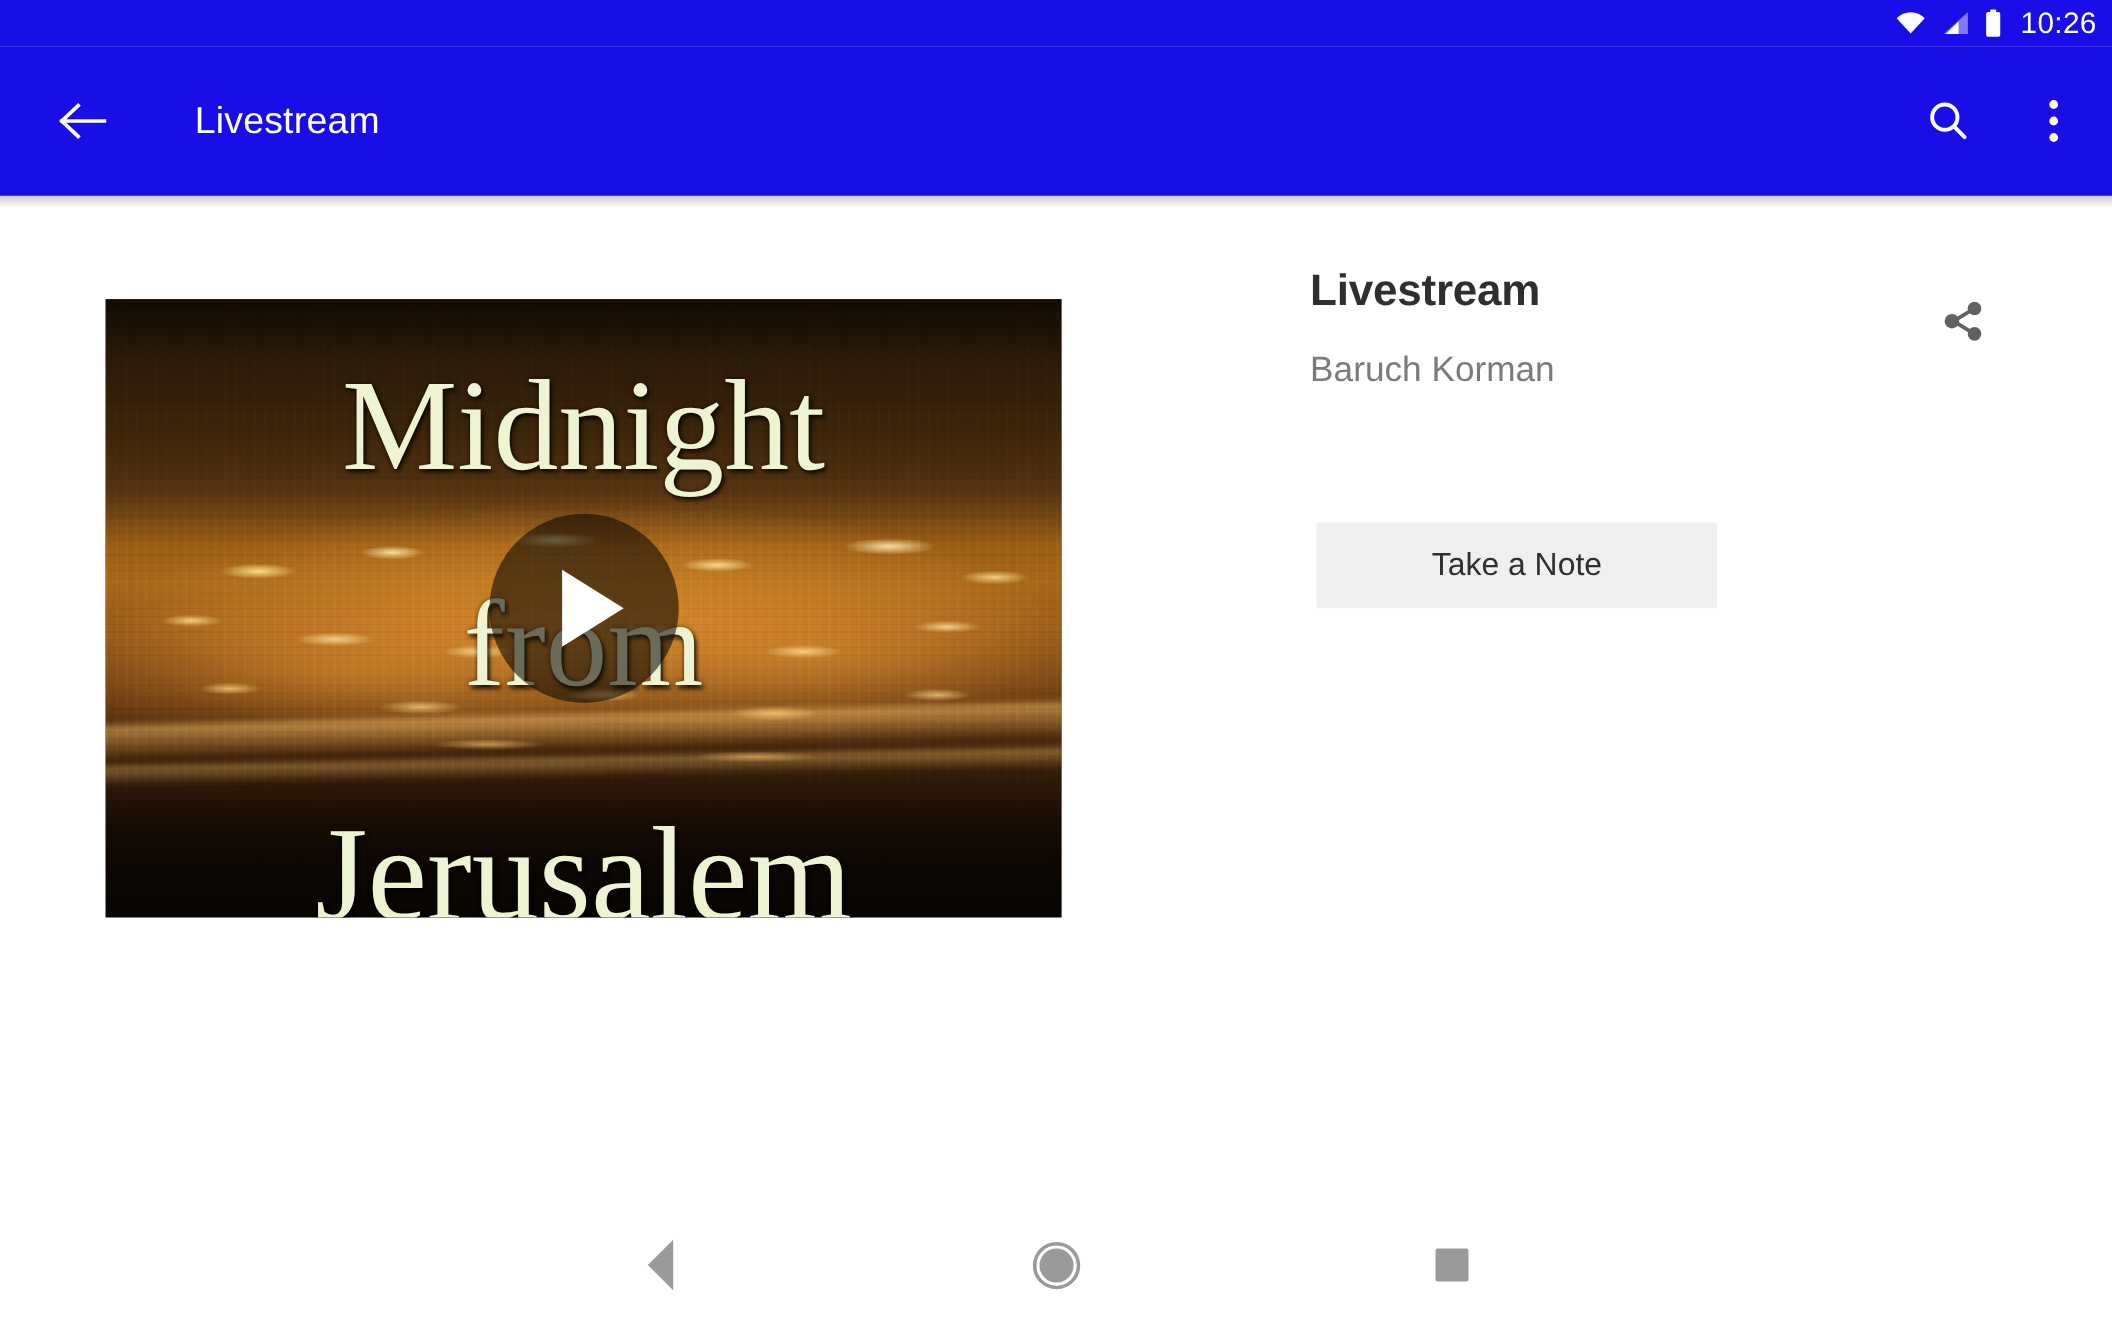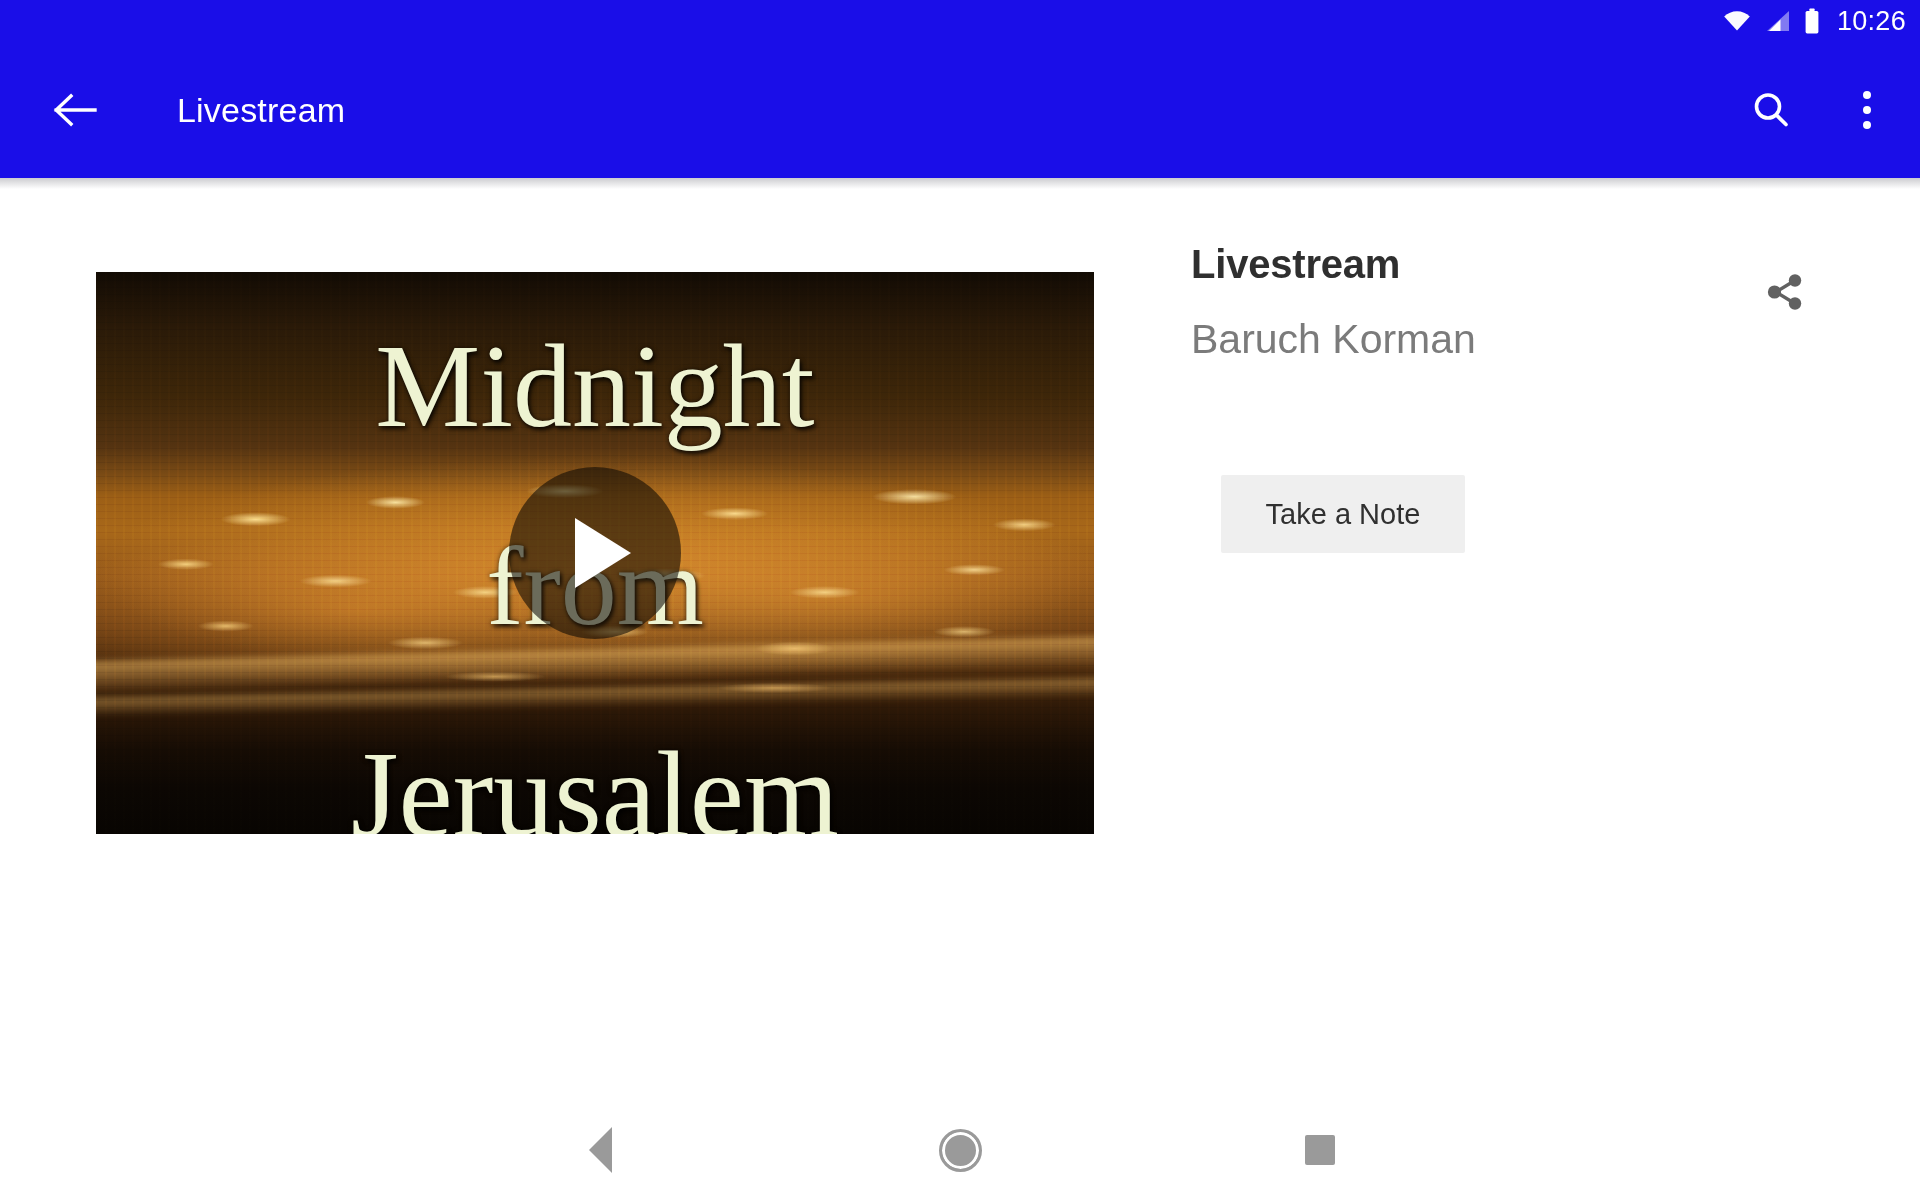--- a/index.html
+++ b/index.html
@@ -123,21 +123,21 @@
     width: 1920px;
     height: 911px;
     background: #ffffff;
   }
 
   
   .video-wrap {
     position: absolute;
     left: 96px;
     top: 83px;
-    width: 998px;
+    width: 869px;
     height: 562px;
     overflow: hidden;
     background: #0b0703;
     cursor: pointer;
   }
   .thumb-art {
     position: absolute;
     inset: 0;
     background:
       
@@ -257,50 +257,49 @@
     font-weight: bold;
     color: #2f2f2f;
     letter-spacing: -0.2px;
     line-height: 1;
     white-space: nowrap;
   }
   .info-subtitle {
     position: absolute;
     left: 0;
     top: 130px;
-    font-size: 41px;
+    font-size: 32px;
     font-weight: 400;
     color: #7b7b7b;
     line-height: 1;
     white-space: nowrap;
   }
   .share-btn {
     position: absolute;
     left: 564px;
     top: 73px;
     width: 60px; height: 60px;
     display: flex; align-items: center; justify-content: center;
     cursor: pointer;
   }
   .note-btn {
     position: absolute;
     left: 6px;
     top: 286px;
-    width: 244px;
+    width: 364px;
     height: 78px;
     background: #efefef;
     border: none;
     border-radius: 2px;
     color: #303030;
     font-family: "Liberation Sans", sans-serif;
     font-size: 29px;
     font-weight: 400;
     cursor: pointer;
     padding: 0;
-    margin-left: 24px;
   }
 
   
   .nav-bar {
     position: absolute;
     left: 0; top: 1100px;
     width: 1920px;
     height: 100px;
     background: #ffffff;
     display: flex;

